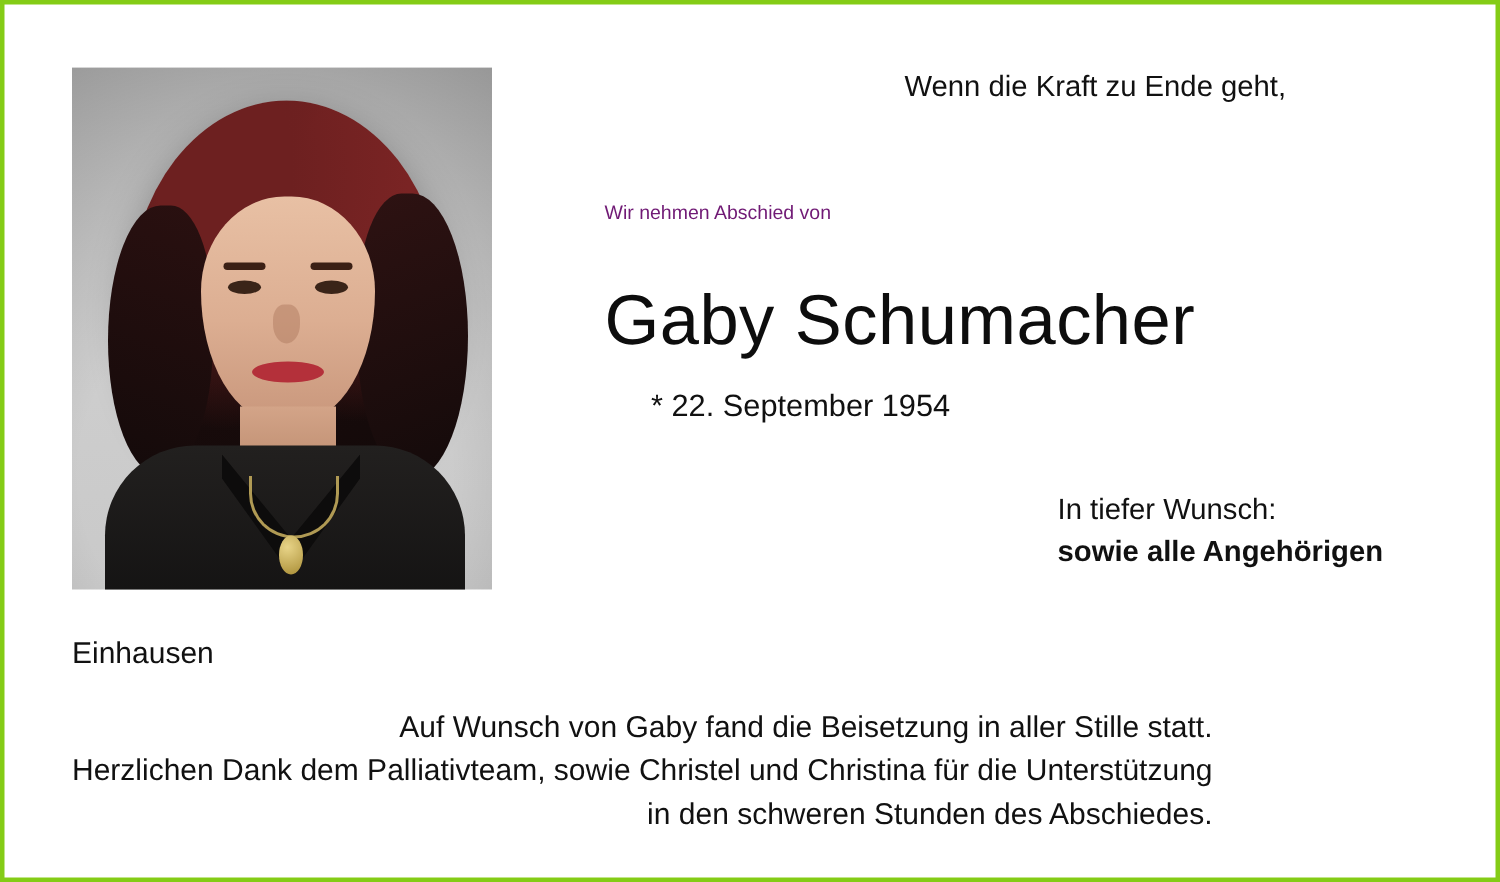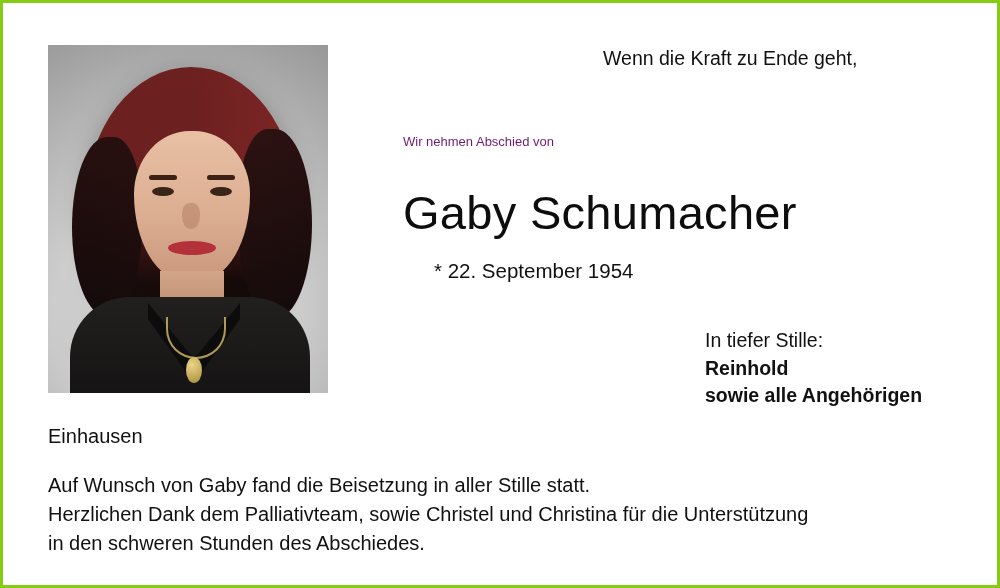--- a/index.html
+++ b/index.html
@@ -223,20 +223,21 @@
     color: #111;
   }
   .note {
     position: absolute;
     left: 45px;
     top: 468px;
     font-size: 20px;
     line-height: 1.45;
     color: #111;
     white-space: pre-line;
+    text-align: right;
   }
 </style>
 </head>
 <body>
 
 <div class="obituary">
 
   <div class="portrait-wrap">
     <div class="portrait">
       <div class="hair"></div>
@@ -261,22 +262,21 @@
 
   <div class="intro">Wir nehmen Abschied von</div>
 
   <div class="name">Gaby Schumacher</div>
 
   <div class="dates">
     <span>* 22. September 1954</span>
   </div>
 
   <div class="mourn">
-    <div>In tiefer Stille:</div>
-    <div class="bold">Reinhold</div>
+    <div>In tiefer Wunsch:</div>
     <div class="bold">sowie alle Angehörigen</div>
   </div>
 
   <div class="place">Einhausen</div>
 
   <div class="note">Auf Wunsch von Gaby fand die Beisetzung in aller Stille statt.
 Herzlichen Dank dem Palliativteam, sowie Christel und Christina für die Unterstützung
 in den schweren Stunden des Abschiedes.</div>
 
 </div>

